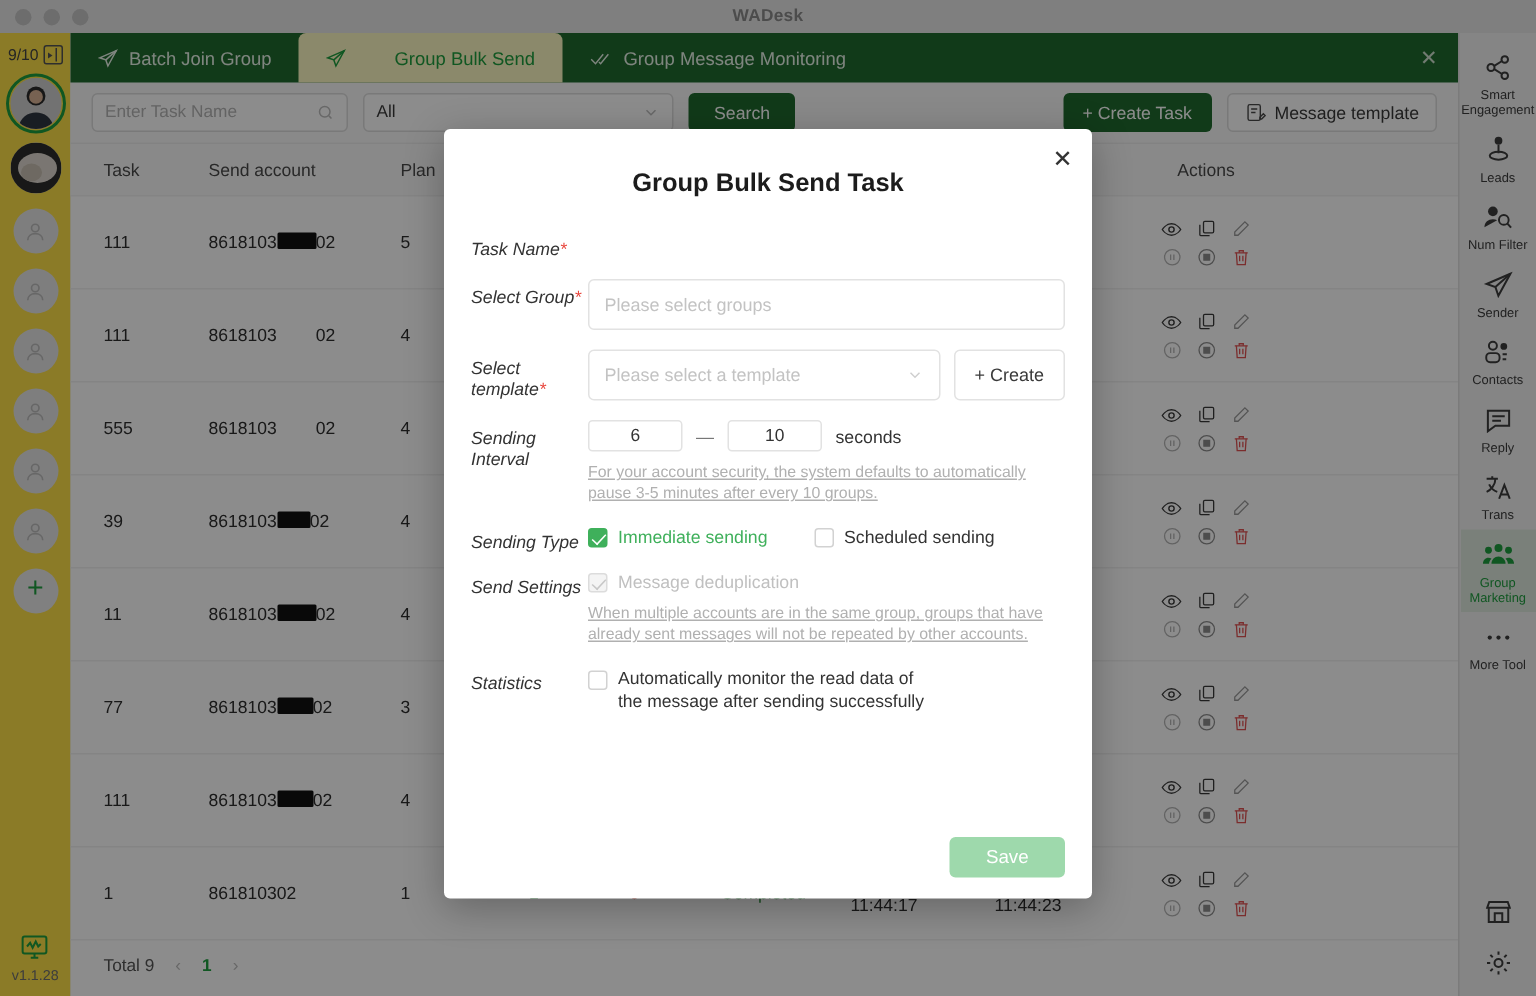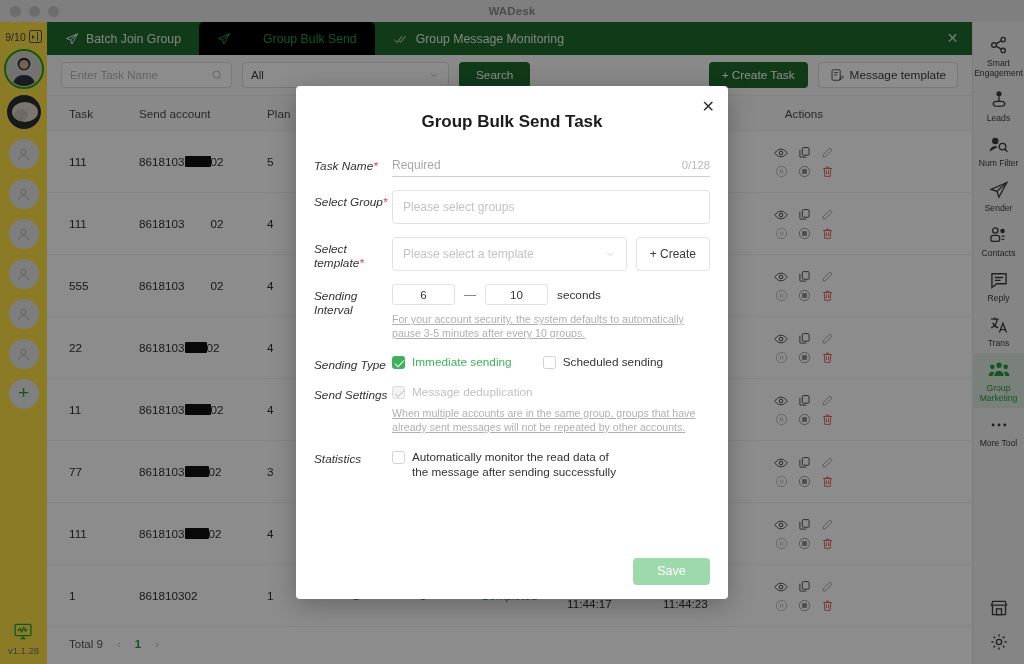--- a/index.html
+++ b/index.html
@@ -103,21 +103,21 @@
 
   
   .tabbar {
     height: 33px; background: #1f6b2e; display: flex; align-items: flex-end;
     position: relative;
   }
   .tab {
     display: flex; align-items: center; gap: 7px;
     height: 33px; padding: 0 18px; font-size: 12.3px; color: #e8f2e8;
   }
-  .tab.active { background: #000000; color: #1e9e3e; border-radius: 5px 5px 0 0; gap: 32px; }
+  .tab.active { background: #fef9c3; color: #1e9e3e; border-radius: 5px 5px 0 0; gap: 32px; }
   .tab svg { flex: 0 0 auto; }
   .tab-close {
     position: absolute; right: 12px; top: 9px; width: 15px; height: 15px;
     color: #cfe0cf; font-size: 14px; line-height: 15px; text-align: center;
   }
 
   
   .toolbar {
     height: 41px; background: #fafafa; display: flex; align-items: center;
     padding: 16px 14px; gap: 10px; border-bottom: 1px solid #ededed;
@@ -566,21 +566,21 @@
                     <path d="M4 6.5h16"></path>
                     <path d="M9.5 6.5V4h5v2.5"></path>
                     <path d="M6 6.5 7 21h10l1-14.5"></path>
                     <path d="M10 10v7M14 10v7"></path>
                   </svg>
                 </div>
               </div>
             </div>
           </div>
           <div class="trow">
-            <div class="c c-task">22</div>
+            <div class="c c-task">39</div>
             <div class="c c-acct"><span>8618103</span><span class="mask" style="width:22px"></span><span>02</span></div>
             <div class="c c-plan">4</div>
             <div class="c c-sent ok"></div>
             <div class="c c-fail bad"></div>
             <div class="c c-status ok"></div>
             <div class="c c-start twoline">
               <div>02-07</div>
               <div>:25</div>
             </div>
             <div class="c c-end twoline">
@@ -939,26 +939,20 @@
   <div class="backdrop"></div>
 
   <div class="modal">
     <div class="modal-close">✕</div>
     <div class="modal-title">Group Bulk Send Task</div>
 
     <div class="form">
 
       <div class="frow">
         <div class="flabel"><span>Task Name</span><span class="req">*</span></div>
-        <div class="fctl">
-          <div class="underline-inp">
-            <span>Required</span>
-            <span class="counter">0/128</span>
-          </div>
-        </div>
       </div>
 
       <div class="frow">
         <div class="flabel"><span>Select Group</span><span class="req">*</span></div>
         <div class="fctl">
           <div class="box-inp">
             <span>Please select groups</span>
           </div>
         </div>
       </div>

